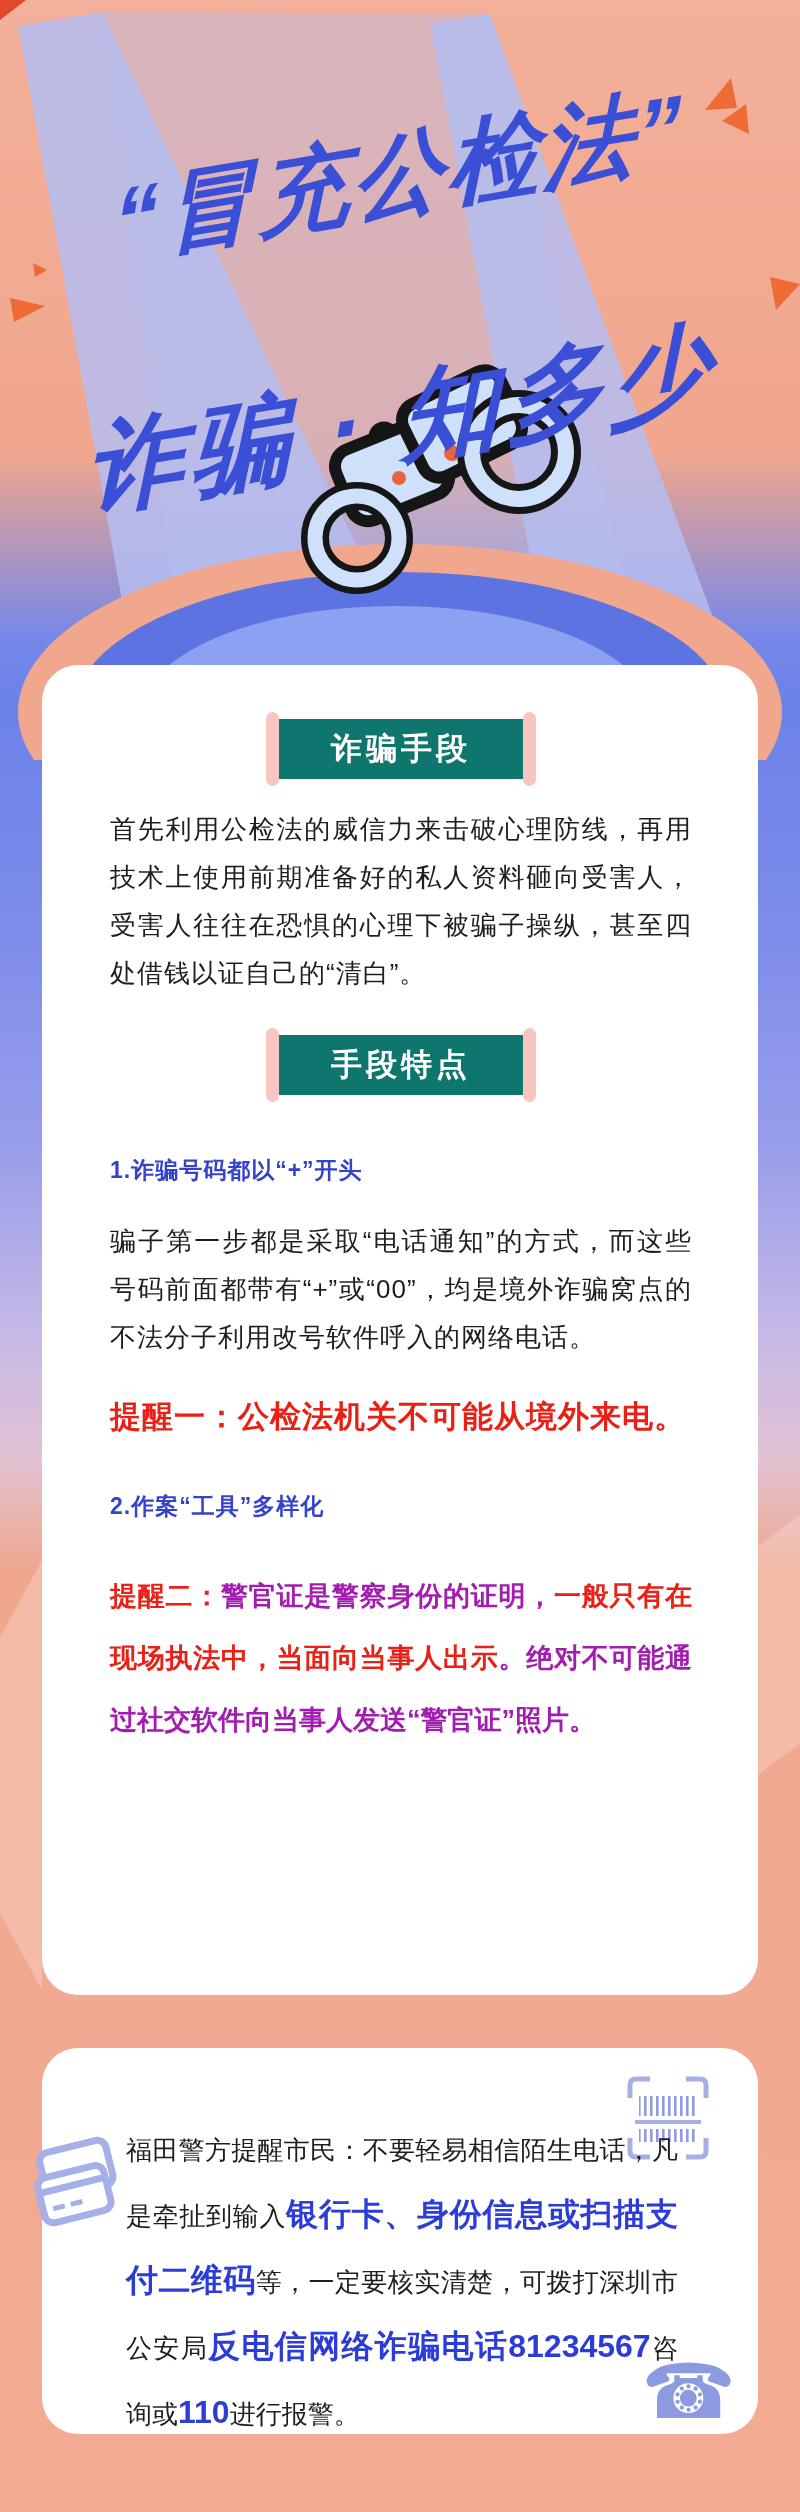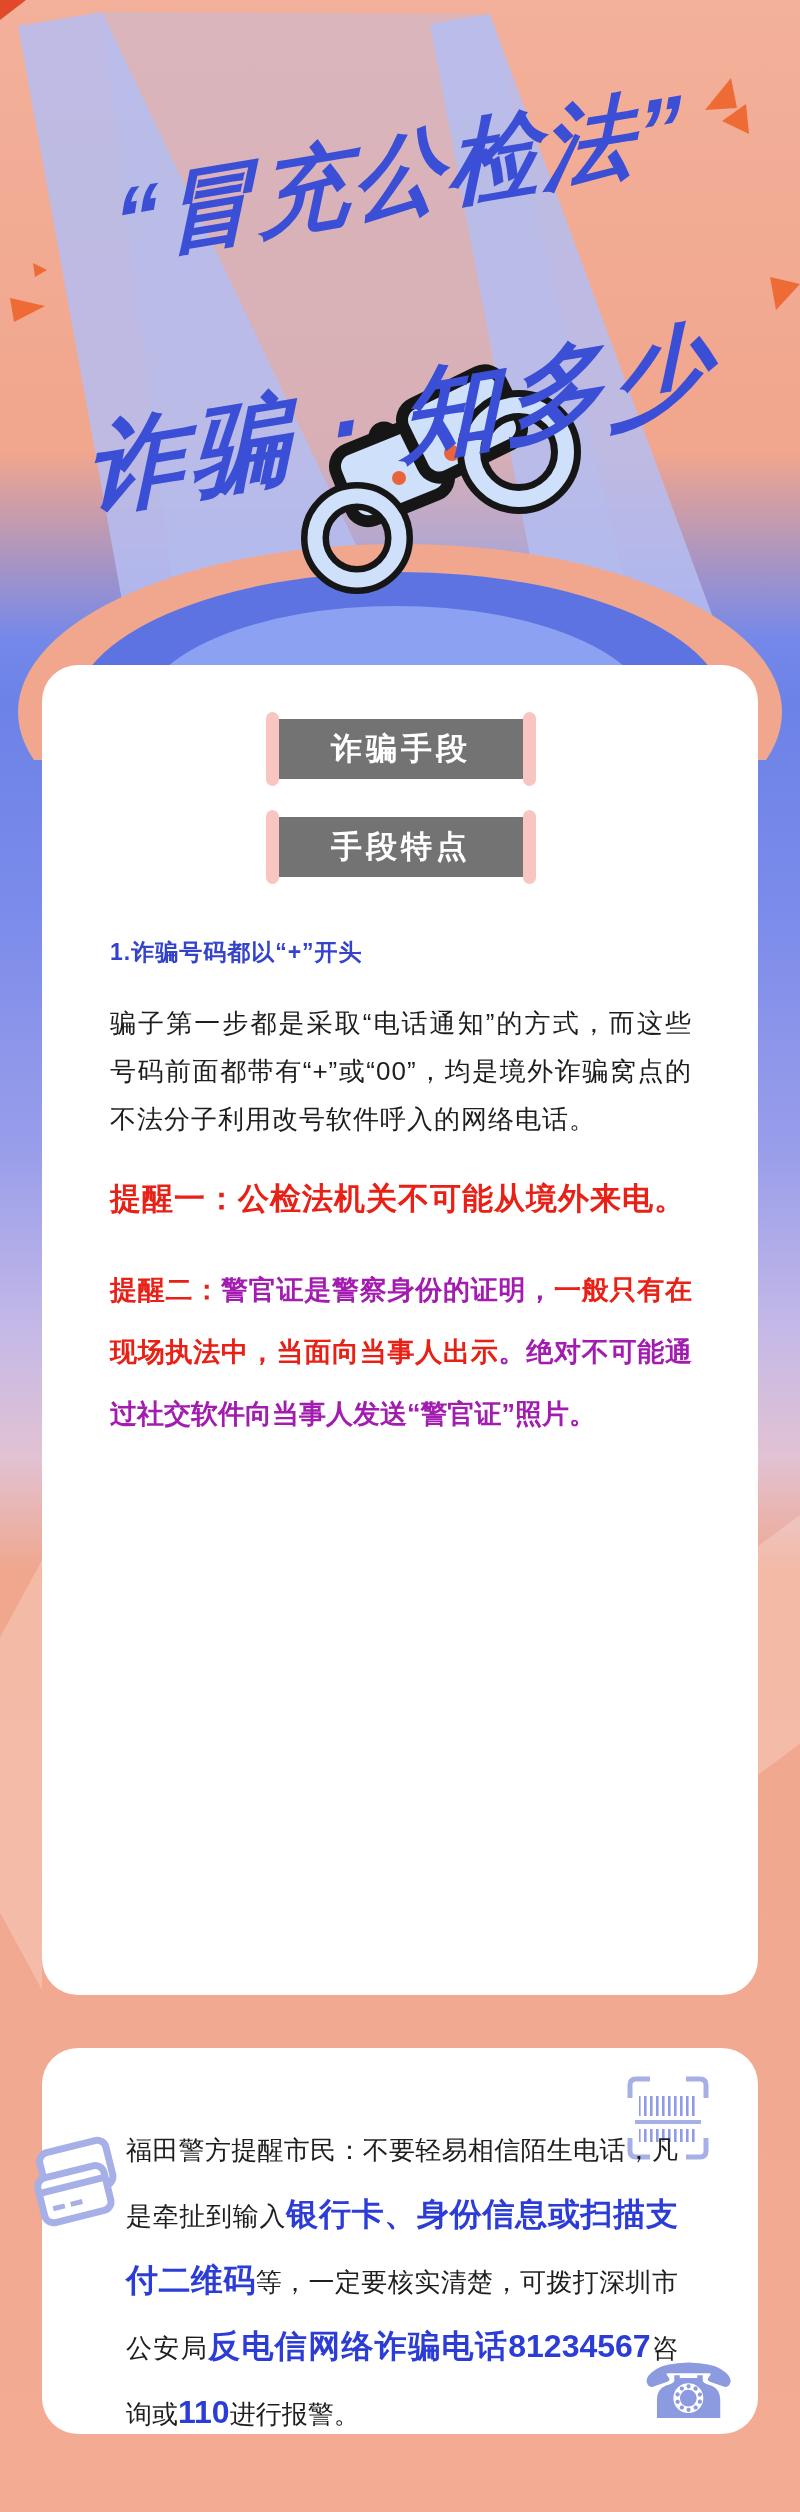--- a/index.html
+++ b/index.html
@@ -20,21 +20,21 @@
     text-align:center;white-space:nowrap;line-height:1;
     transform:rotate(-9.5deg) skewX(-8deg);
   }
   .t1{left:60px;top:128px;width:680px;font-size:92px;letter-spacing:4px;}
   .t2{left:50px;top:368px;width:700px;font-size:100px;letter-spacing:6px;}
   
   .card{position:absolute;left:42px;width:716px;background:#ffffff;border-radius:36px;box-sizing:border-box;}
   .card1{top:665px;height:1330px;padding:54px 66px 0 68px;overflow:hidden;}
   .card2{top:2048px;height:386px;padding:56px 64px 0 68px;}
   
-  .badge{position:relative;width:max-content;margin:0 auto;background:#737373;
+  .badge{position:relative;width:max-content;margin:0 auto;background:#0f766e;
     padding:13px 56px;border-radius:2px;}
   .badge-label{color:#ffffff;font-size:31px;font-weight:bold;letter-spacing:4px;line-height:1.1;display:block;}
   .badge::before,.badge::after{content:"";position:absolute;top:-7px;width:13px;height:74px;
     background:#f9c5c1;border-radius:7px;}
   .badge::before{left:-9px;}
   .badge::after{right:-9px;}
   .badge2{margin-top:38px;text-align:center;}
   .body-p{margin:26px 0 0;font-size:26px;line-height:48px;color:#1e1e1e;text-align:justify;letter-spacing:1px;}
   .sec-h{margin:54px 0 0;font-size:23px;line-height:42px;font-weight:bold;color:#3443cb;letter-spacing:1px;}
   .sec-h2{margin-top:46px;}
@@ -100,29 +100,31 @@
 <div class="deco-band deco-l"></div>
 <div class="deco-band deco-r"></div>
 
 <div class="title-line t1">“冒充公检法”</div>
 <div class="title-line t2">诈骗 · 知多少</div>
 
 <section class="card card1">
   <div class="badge">
     <span class="badge-label">诈骗手段</span>
   </div>
+  <p class="body-p">首先利用公检法的威信力来击破心理防线，再用技术上使用前期准备好的私人资料砸向受害人，受害人往往在恐惧的心理下被骗子操纵，甚至四处借钱以证自己的“清白”。</p>
 
   <div class="badge badge2">
     <span class="badge-label">手段特点</span>
   </div>
 
   <h2 class="sec-h">1.诈骗号码都以“+”开头</h2>
   <p class="body-p">骗子第一步都是采取“电话通知”的方式，而这些号码前面都带有“+”或“00”，均是境外诈骗窝点的不法分子利用改号软件呼入的网络电话。</p>
   <p class="reminder">提醒一：公检法机关不可能从境外来电。</p>
 
+  <h2 class="sec-h sec-h2">2.作案“工具”多样化</h2>
   <p class="reminder2"><span class="seg seg-red">提醒二：</span><span class="seg seg-normal">警官证是警察身份的证明，</span><span class="seg seg-red">一般只有在现场执法中，当面向当事人出示</span><span class="seg seg-normal">。绝对不可能通过社交软件向当事人发送“警官证”照片。</span></p>
 </section>
 
 <section class="card card2">
   <svg class="barcode-wrap" viewBox="0 0 84 88" aria-hidden="true">
     <defs>
       <pattern id="bars" width="6" height="8" patternUnits="userSpaceOnUse">
         <rect width="2.6" height="8" fill="#8f9be4"></rect>
       </pattern>
     </defs>

